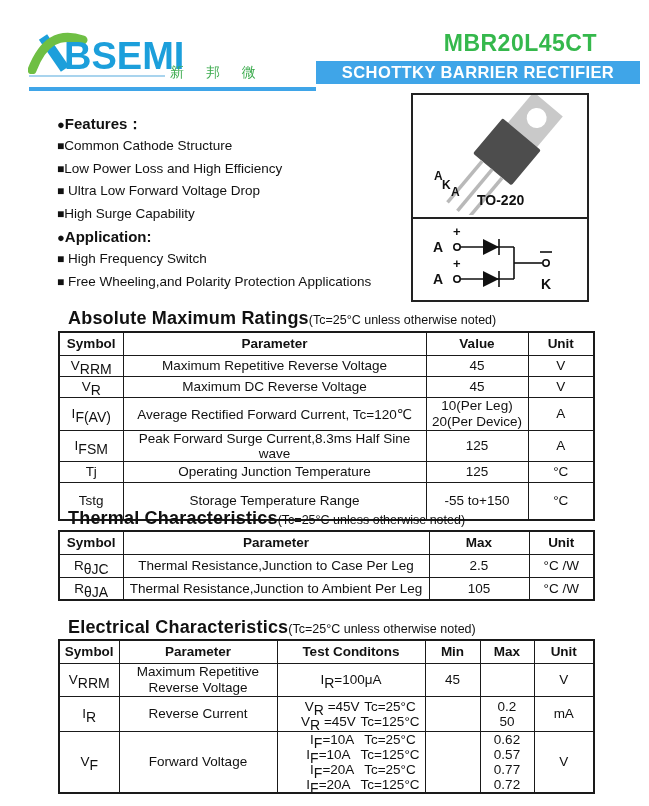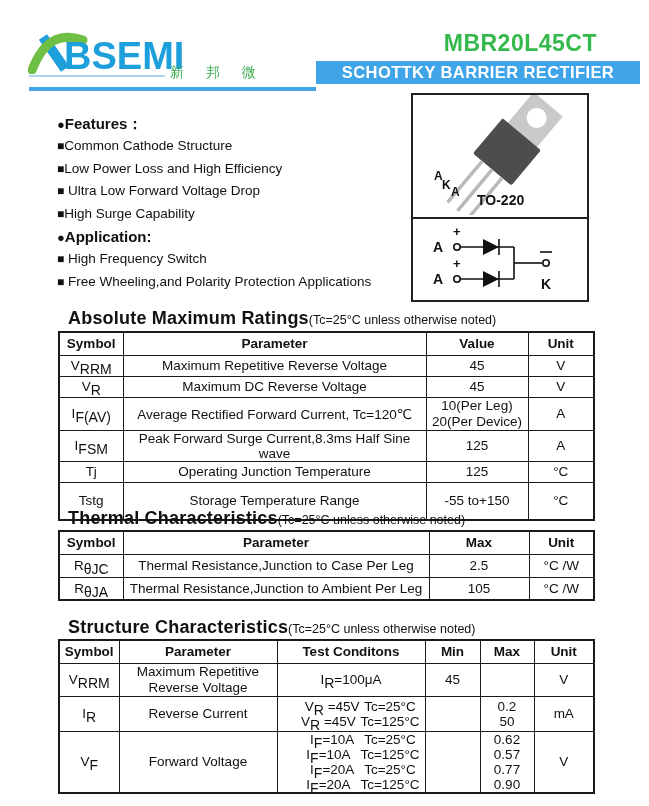--- a/index.html
+++ b/index.html
@@ -203,21 +203,21 @@
     <tr class="h23">
       <td><span>R</span><sub>θJA</sub></td>
       <td>Thermal Resistance,Junction to Ambient Per Leg</td>
       <td>105</td>
       <td>°C /W</td>
     </tr>
   </tbody>
     </table>
 
   <div class="sec-title" style="left:68px;top:617px;">
-    <b>Structure Characteristics</b><span>(Tc=25°C unless otherwise noted)</span>
+    <b>Electrical Characteristics</b><span>(Tc=25°C unless otherwise noted)</span>
   </div>
   <table class="t" style="left:58px;top:639px;width:535px;">
     <colgroup>
         <col style="width:60px">
         <col style="width:158px">
         <col style="width:148px">
         <col style="width:55px">
         <col style="width:54px">
         <col style="width:60px">
       </colgroup>
@@ -262,20 +262,20 @@
         <div class="cond-line"><span class="cond-a"><span>I</span><sub>F</sub><span>=10A</span></span><span>Tc=25°C</span></div>
         <div class="cond-line"><span class="cond-a"><span>I</span><sub>F</sub><span>=10A</span></span><span>Tc=125°C</span></div>
         <div class="cond-line"><span class="cond-a"><span>I</span><sub>F</sub><span>=20A</span></span><span>Tc=25°C</span></div>
         <div class="cond-line"><span class="cond-a"><span>I</span><sub>F</sub><span>=20A</span></span><span>Tc=125°C</span></div>
       </td>
       <td></td>
       <td class="num-lines">
             <div>0.62</div>
             <div>0.57</div>
             <div>0.77</div>
-            <div>0.90</div>
+            <div>0.72</div>
           </td>
       <td>V</td>
     </tr>
   </tbody>
     </table>
 
 </div>
 
 </body></html>

